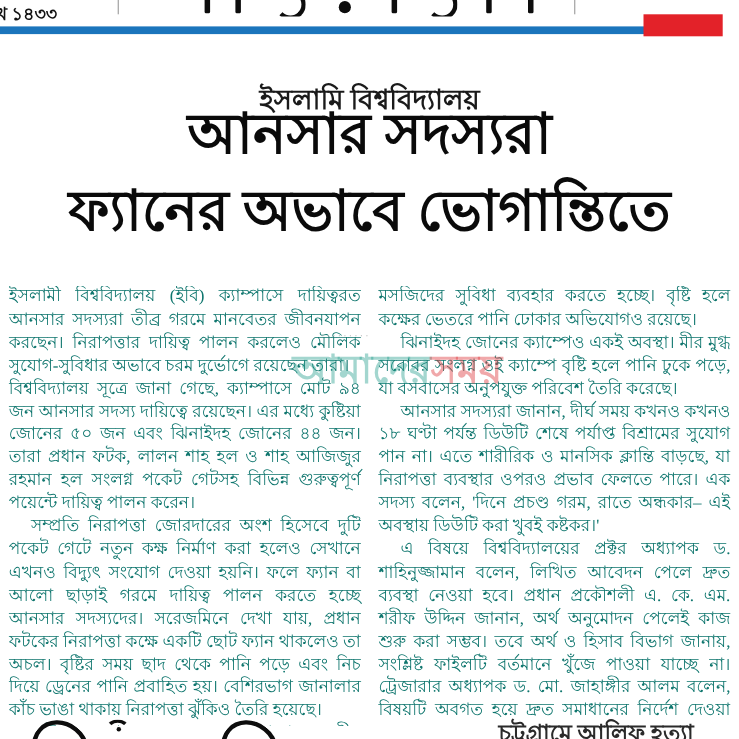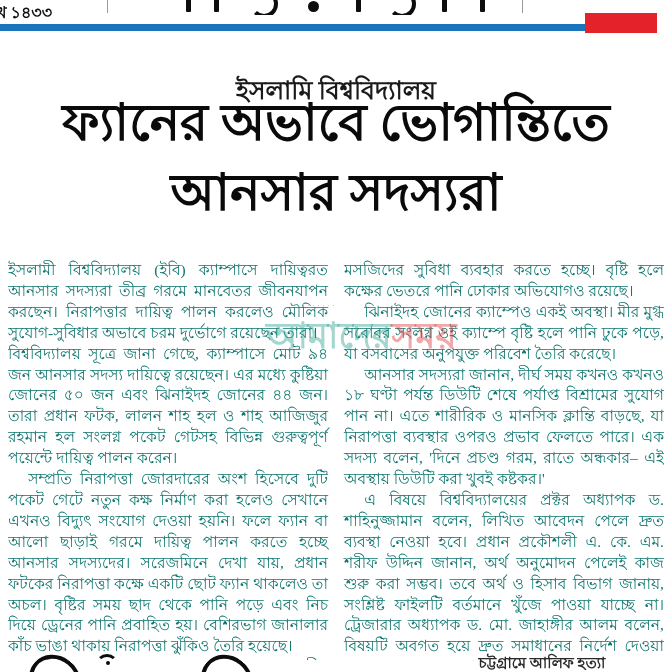--- a/index.html
+++ b/index.html
@@ -61,21 +61,21 @@
 
   
   .cut-left{position:absolute;left:28px;top:652px;width:300px;height:20px;overflow:hidden;}
   .arc{position:absolute;top:4px;width:46px;height:40px;border:4px solid #0d0d0d;border-radius:50%;border-bottom-color:transparent;border-right-color:transparent;transform:rotate(40deg);}
   .arc.a1{left:0px;}
   .arc.a2{left:172px;}
   .chandra{position:absolute;left:68px;top:2px;width:16px;height:14px;border:3px solid #0d0d0d;border-radius:50%;border-top-color:transparent;border-left-color:transparent;border-right-color:transparent;transform:rotate(180deg);}
   .chandra::after{content:"";position:absolute;left:5px;top:6px;width:4px;height:4px;background:#0d0d0d;border-radius:50%;}
   .cut-right{
     position:absolute;left:412px;top:651px;width:260px;height:21px;overflow:hidden;
-    font-size:15px;font-weight:bold;color:#2a2a2a;text-align:center;
+    font-size:21px;font-weight:bold;color:#2a2a2a;text-align:center;
   }
 </style>
 </head>
 <body>
 
 <div class="page">
 
   <div class="topbar">
     <div class="date-frag">খ ১৪৩৩</div>
     <div class="vdiv d1"></div>
@@ -89,22 +89,22 @@
       <span class="bowl" style="left:208px"></span>
       <span class="stem" style="left:262px"></span>
       <span class="stem" style="left:300px"></span>
     </div>
     <div class="bluebar"></div>
     <div class="redblock"></div>
   </div>
 
   <div class="kicker">ইসলামি বিশ্ববিদ্যালয়</div>
   <div class="headline">
+    <div>আনসার সদস্যরা</div>
     <div>ফ্যানের অভাবে ভোগান্তিতে</div>
-    <div>আনসার সদস্যরা</div>
   </div>
 
 
   <div class="cols">
     <div class="col">
       <p class="flush">ইসলামী বিশ্ববিদ্যালয় (ইবি) ক্যাম্পাসে দায়িত্বরত আনসার সদস্যরা তীব্র গরমে মানবেতর জীবনযাপন করছেন। নিরাপত্তার দায়িত্ব পালন করলেও মৌলিক সুযোগ-সুবিধার অভাবে চরম দুর্ভোগে রয়েছেন তারা।</p>
       <p class="flush">বিশ্ববিদ্যালয় সূত্রে জানা গেছে, ক্যাম্পাসে মোট ৯৪ জন আনসার সদস্য দায়িত্বে রয়েছেন। এর মধ্যে কুষ্টিয়া জোনের ৫০ জন এবং ঝিনাইদহ জোনের ৪৪ জন। তারা প্রধান ফটক, লালন শাহ হল ও শাহ আজিজুর রহমান হল সংলগ্ন পকেট গেটসহ বিভিন্ন গুরুত্বপূর্ণ পয়েন্টে দায়িত্ব পালন করেন।</p>
       <p>সম্প্রতি নিরাপত্তা জোরদারের অংশ হিসেবে দুটি পকেট গেটে নতুন কক্ষ নির্মাণ করা হলেও সেখানে এখনও বিদ্যুৎ সংযোগ দেওয়া হয়নি। ফলে ফ্যান বা আলো ছাড়াই গরমে দায়িত্ব পালন করতে হচ্ছে আনসার সদস্যদের। সরেজমিনে দেখা যায়, প্রধান ফটকের নিরাপত্তা কক্ষে একটি ছোট ফ্যান থাকলেও তা অচল। বৃষ্টির সময় ছাদ থেকে পানি পড়ে এবং নিচ দিয়ে ড্রেনের পানি প্রবাহিত হয়। বেশিরভাগ জানালার কাঁচ ভাঙা থাকায় নিরাপত্তা ঝুঁকিও তৈরি হয়েছে।</p>
       <p>কুষ্টিয়া জোনের সদস্যদের ক্যাম্প কেন্দ্রীয় মসজিদের নিচতলায়। সেখানে অধিকাংশ ফ্যান নষ্ট, অনেক কক্ষে পর্যাপ্ত বাতাস চলাচলের ব্যবস্থাও নেই। একটি কক্ষে এক সুইচে একাধিক ফ্যান চালাতে হয়, তাও বেশিরভাগ অচল। প্রস্রাবের আলাদা ব্যবস্থা না থাকায় টয়লেটের জন্য</p>
     </div>

